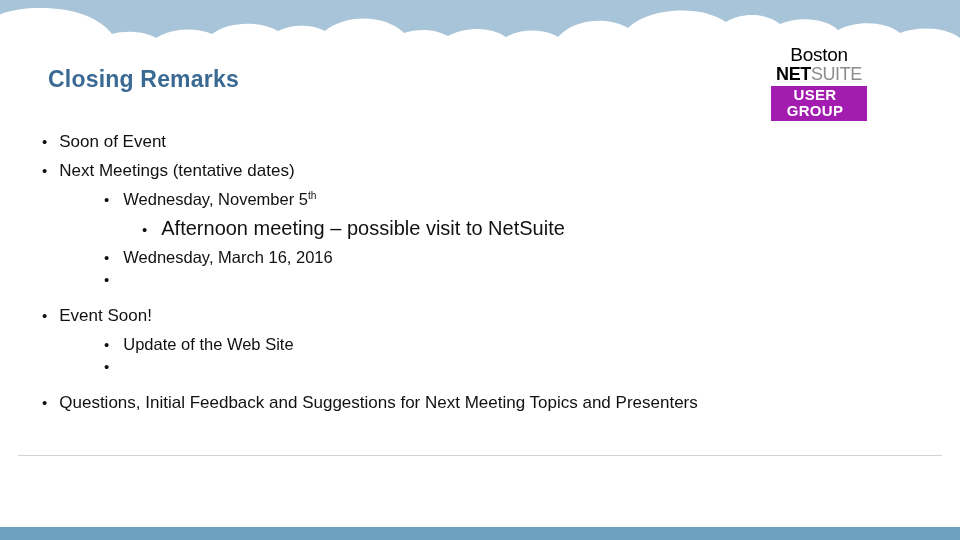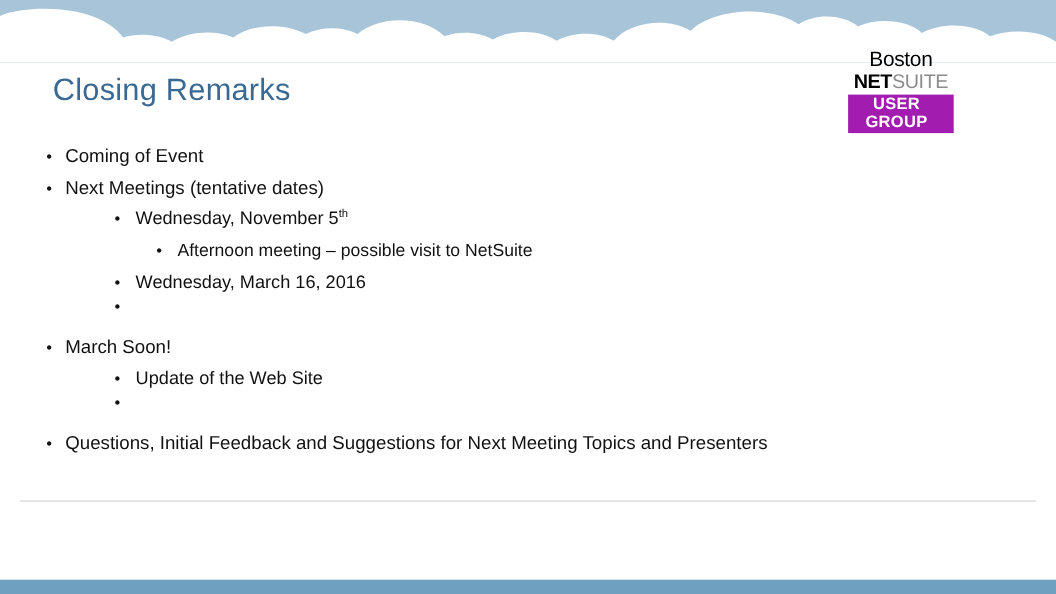--- a/index.html
+++ b/index.html
@@ -35,22 +35,22 @@
     position: absolute;
     left: 0; top: 0;
     display: block;
   }
 
   
   .title {
     position: absolute;
     left: 48px;
     top: 66px;
-    font-size: 28px;
-    font-weight: normal;
+    font-size: 23px;
+    font-weight: bold;
     color: #3a6a93;
     letter-spacing: 0.2px;
     white-space: nowrap;
   }
 
   
   .bnsug {
     position: absolute;
     left: 771px;
     top: 45px;
@@ -113,21 +113,21 @@
   .lvl1 { padding-left: 0px;  }
   .lvl2 { padding-left: 62px; }
   .lvl3 { padding-left: 100px; }
 
   .lvl1 .bullet-dot { margin-right: 12px; }
   .lvl2 .bullet-dot { margin-right: 14px; }
   .lvl3 .bullet-dot { margin-right: 14px; }
 
   .lvl1 .bullet-text { font-size: 17px; line-height: 29px; }
   .lvl2 .bullet-text { font-size: 16.5px; line-height: 29px; }
-  .lvl3 .bullet-text { font-size: 16px; line-height: 29px; }
+  .lvl3 .bullet-text { font-size: 20px; line-height: 29px; }
 
   .lvl1 { height: 29px; }
   .lvl2 { height: 29px; }
   .lvl3 { height: 29px; }
 
   sup {
     font-size: 0.62em;
     vertical-align: super;
     line-height: 0;
     text-align: center;
@@ -199,21 +199,21 @@
     <span class="bnsug-netsuite">
       <span class="bnsug-net">NET</span><span class="bnsug-suite">SUITE</span>
     </span>
     <span class="bnsug-ug">USER GROUP</span>
   </div>
 
   <div class="body">
 
     <div class="bullet-row lvl1">
       <span class="bullet-dot">•</span>
-      <span class="bullet-text">Coming of Event</span>
+      <span class="bullet-text">Soon of Event</span>
     </div>
 
     <div class="bullet-row lvl1">
       <span class="bullet-dot">•</span>
       <span class="bullet-text">Next Meetings (tentative dates)</span>
     </div>
 
     <div class="bullet-row lvl2">
       <span class="bullet-dot">•</span>
       <span class="bullet-text"><span>Wednesday, November 5</span><sup>th</sup></span>
@@ -228,21 +228,21 @@
       <span class="bullet-dot">•</span>
       <span class="bullet-text">Wednesday, March 16, 2016</span>
     </div>
 
     <div class="bullet-row lvl2">
       <span class="bullet-dot">•</span>
     </div>
 
     <div class="bullet-row lvl1">
       <span class="bullet-dot">•</span>
-      <span class="bullet-text">March Soon!</span>
+      <span class="bullet-text">Event Soon!</span>
     </div>
 
     <div class="bullet-row lvl2">
       <span class="bullet-dot">•</span>
       <span class="bullet-text">Update of the Web Site</span>
     </div>
 
     <div class="bullet-row lvl2">
       <span class="bullet-dot">•</span>
     </div>

